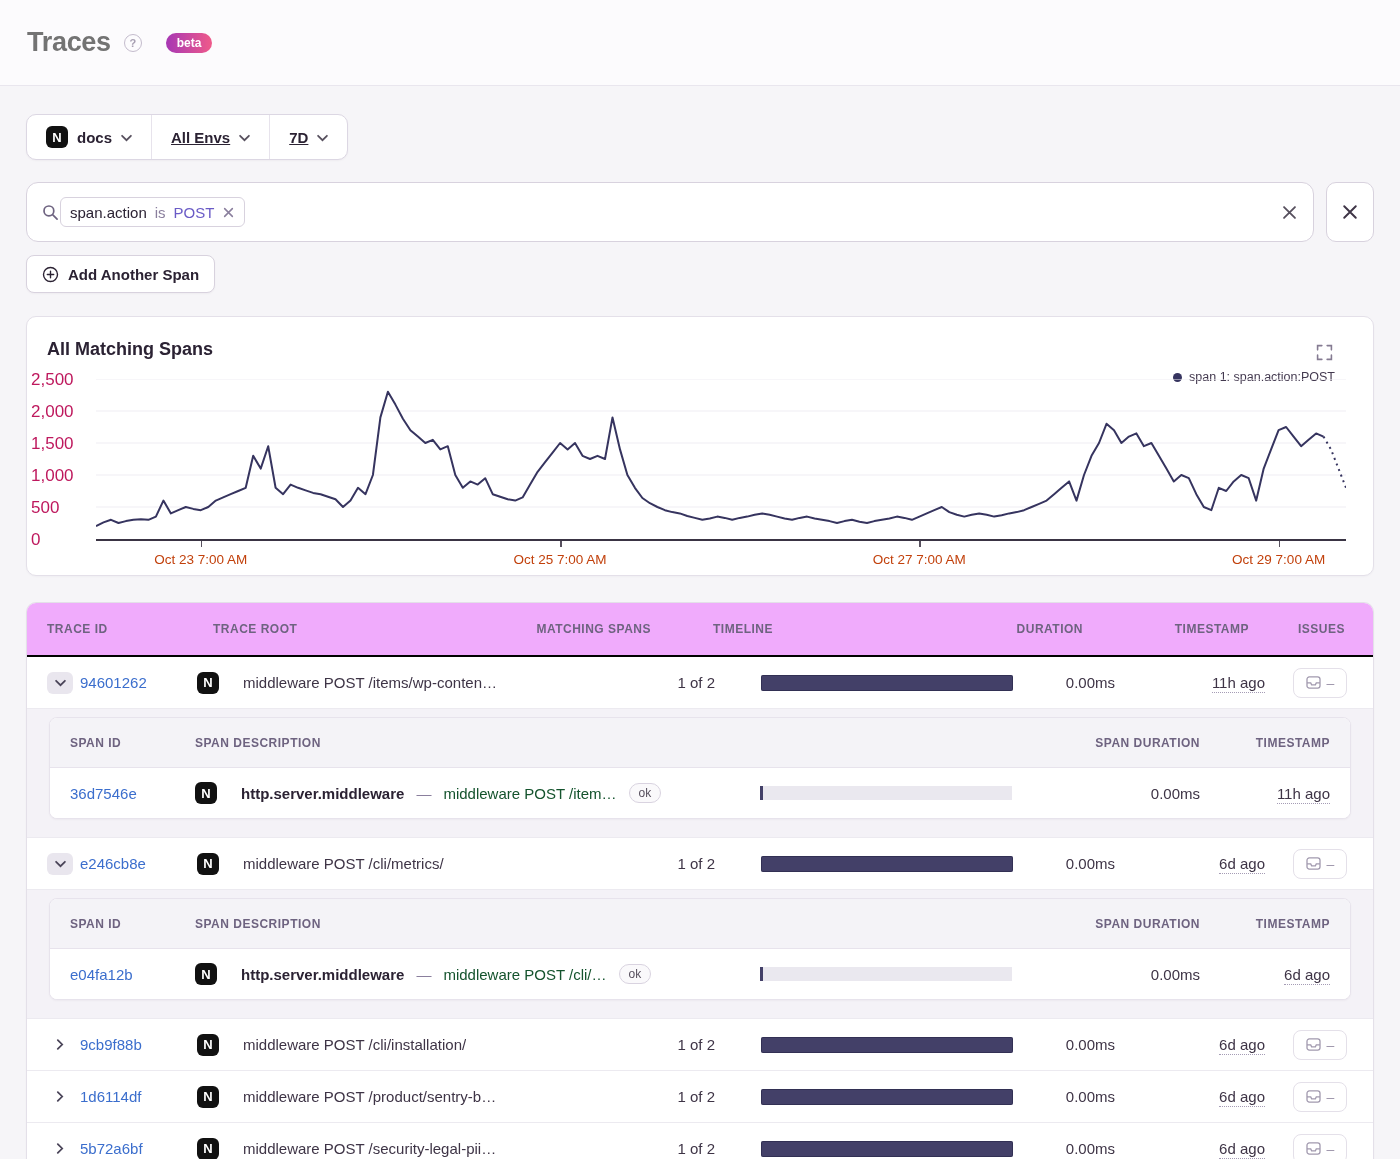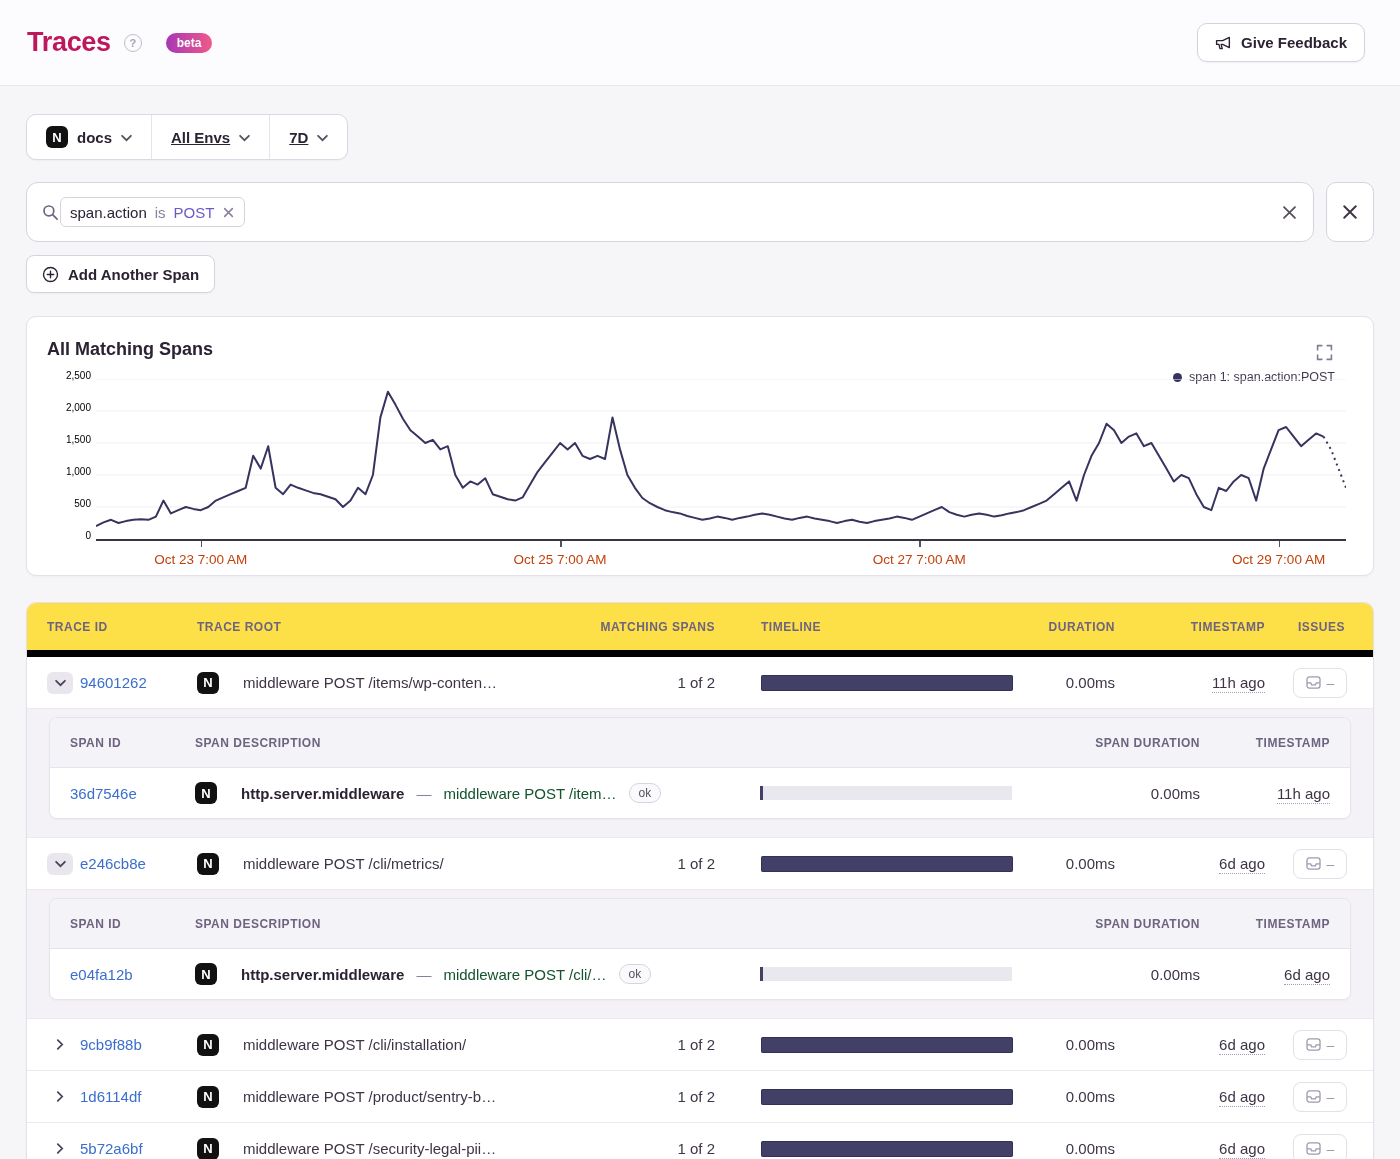--- a/index.html
+++ b/index.html
@@ -9,21 +9,21 @@
     background:#f6f5f8; color:#3e3446;
     --accent:#6a5bc6; --link:#3b6ecd; --series:#36345f; --bar:#434068;
     --beta1:#a737b4; --beta2:#ef5a8a;
   }
   a { cursor:pointer; text-decoration:none; }
   button { font-family:inherit; cursor:pointer; }
 
   
   .topbar { height:86px; background:#fcfbfd; border-bottom:1px solid #e9e6ee;
     display:flex; align-items:center; padding:0 35px 0 27px; }
-  .page-title { font-size:27px; font-weight:700; color:#be185d; letter-spacing:-0.3px; }
+  .page-title { font-size:27px; font-weight:700; color:#737373; letter-spacing:-0.3px; }
   .help { width:18px; height:18px; border-radius:50%; border:1.5px solid #c4bccd;
     color:#a79fb2; font-size:11px; font-weight:700; display:flex; align-items:center;
     justify-content:center; margin-left:13px; }
   .beta { margin-left:24px; padding:3px 11px; border-radius:999px; color:#fff;
     font-size:12px; font-weight:700;
     background:linear-gradient(90deg, var(--beta1), var(--beta2)); }
   .spacer { flex:1; }
   .feedback-btn { display:flex; align-items:center; gap:9px; height:39px; padding:0 17px;
     background:#fff; border:1px solid #d8d2de; border-radius:10px; font-size:15px;
     font-weight:700; color:#2b2233; box-shadow:0 1px 2px rgba(43,34,51,.05); }
@@ -68,35 +68,35 @@
   
   .chart-card { margin-top:23px; height:260px; position:relative; }
   .chart-title { position:absolute; left:20px; top:22px; font-size:18px; font-weight:700;
     color:#2b2233; }
   .expand-btn { position:absolute; right:40px; top:27px; border:none; background:none;
     display:flex; }
   .legend { position:absolute; right:38px; top:53px; display:flex; align-items:center;
     gap:7px; font-size:12.5px; color:#43394f; background:none; border:none; }
   .legend .dot { width:9px; height:9px; border-radius:50%; background:var(--series); }
   .plot { position:absolute; left:69px; top:62px; width:1250px; height:160px; }
-  .ylab { position:absolute; width:60px; left:4px; text-align:right; font-size:10px;
-    color:#000000; }
+  .ylab { position:absolute; width:60px; left:4px; text-align:left; font-size:17px;
+    color:#be185d; }
   .axis-line { position:absolute; left:69px; top:222px; width:1250px; height:2px;
     background:#3a3444; }
   .xtick { position:absolute; top:224px; width:1.5px; height:6px; background:#57505e; }
   .xlab { position:absolute; top:235px; width:170px; text-align:center; font-size:13.5px;
     color:#c2410c; }
 
   
   .table-card { margin-top:26px; overflow:hidden; border-radius:10px 10px 0 0;
     border-bottom:none; }
   .trow, .thead { display:grid;
     grid-template-columns:150px minmax(0,1fr) 130px 300px 100px 150px 88px;
     align-items:center; padding:0 20px; }
-  .thead { height:54px; background:#fde047; border-bottom:7px solid #000000; }
+  .thead { height:54px; background:#f0abfc; border-bottom:2px solid #000000;gap:16px; }
   .th { font-size:12px; font-weight:700; letter-spacing:.5px; color:#6e6380;
     white-space:nowrap; }
   .right { text-align:right; justify-self:stretch; }
   .trow { height:52px; border-bottom:1px solid #eceaf0; font-size:15px; background:#fff; }
   .c-id { display:flex; align-items:center; gap:7px; }
   .toggle { width:26px; height:22px; border:none; background:none; border-radius:6px;
     display:flex; align-items:center; justify-content:center; flex:none; }
   .toggle.open { background:#e9e6ee; }
   .link { color:var(--link); font-size:15px; }
   .c-root { display:flex; align-items:center; gap:24px; min-width:0; }
@@ -133,26 +133,20 @@
   svg.icon { display:block; }
 </style>
 </head>
 <body style="--accent: #6a5bc6; --link: #3b6ecd; --series: #36345f; --bar: #434068; --beta1: #a737b4; --beta2: #ef5a8a;">
 
 <div class="topbar">
   <span class="page-title">Traces</span>
   <span class="help">?</span>
   <span class="beta">beta</span>
   <span class="spacer"></span>
-  <button class="feedback-btn">
-    <svg class="icon" width="17" height="17" viewBox="0 0 16 16">
-      <path d="M1.5 6.2v3.6h2.2l1 4h2.1l-1-4h1.4l6.3 3V3.2L7.2 6.2H1.5z" fill="none" stroke="#2b2233" stroke-width="1.3" stroke-linejoin="round"></path>
-    </svg>
-    <span>Give Feedback</span>
-  </button>
 </div>
 
 <div class="content">
 
   
   <div class="filter-bar">
     <button class="filter-seg">
       <span class="nlogo">N</span>
       <span>docs</span>
       <svg class="icon chev-dd" width="11" height="8" viewBox="0 0 10 7">

